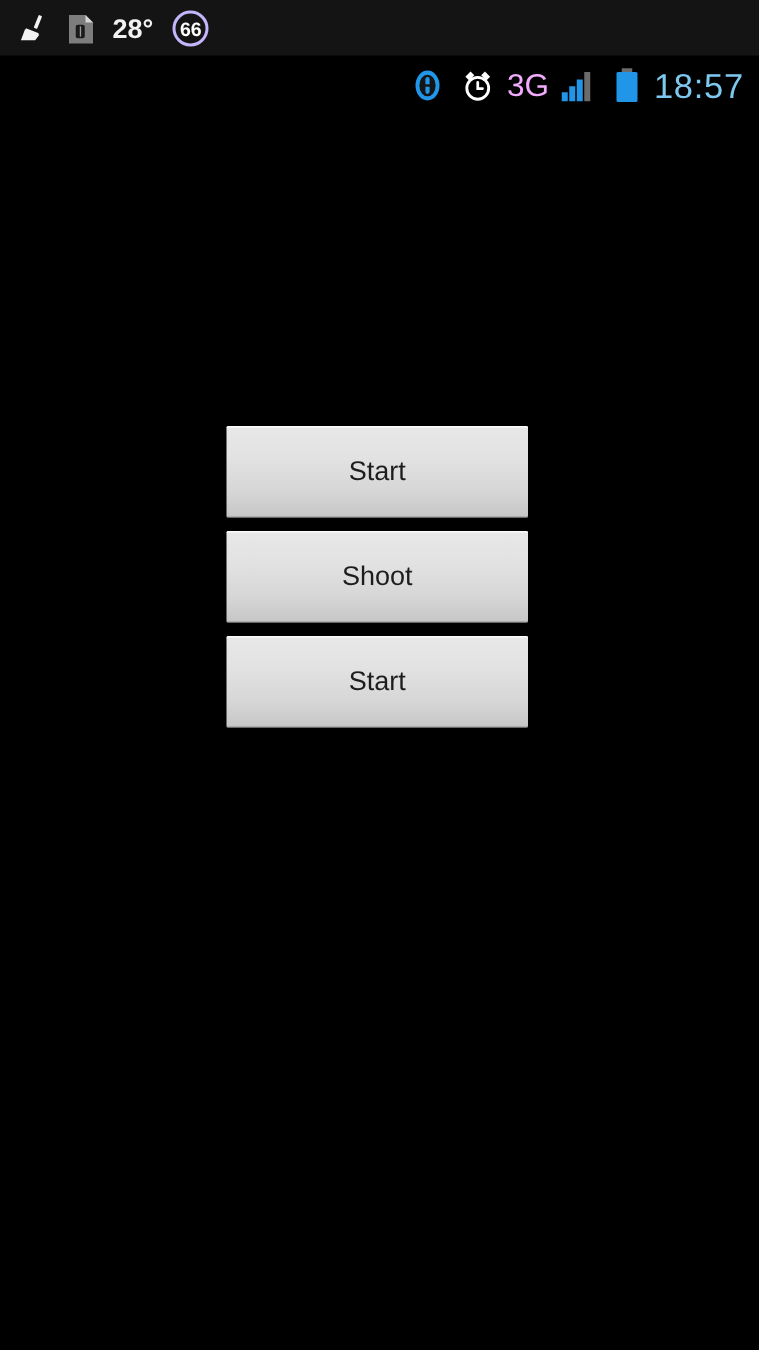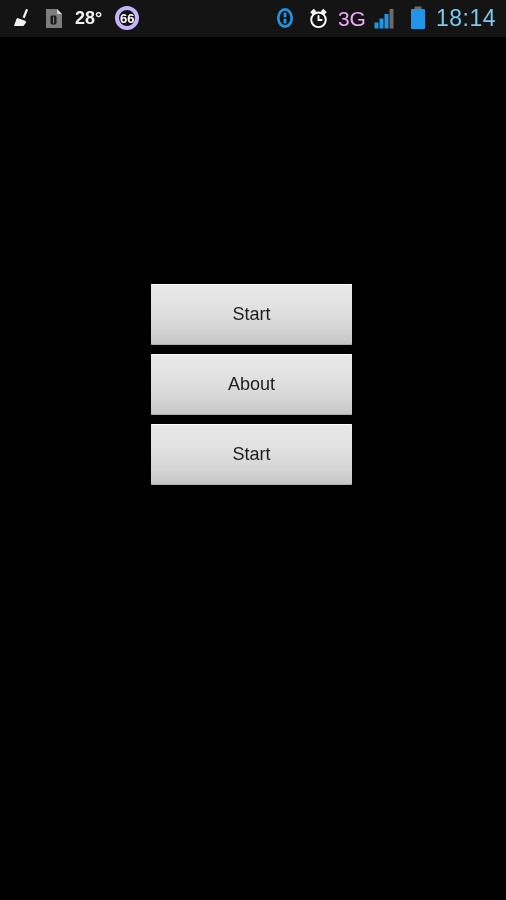--- a/index.html
+++ b/index.html
@@ -25,21 +25,22 @@
   
   #status-bar {
     position: absolute;
     left: 0; top: 0;
     width: 506px;
     height: 38px;
     background: #141414;
     border-bottom: 1px solid #000000;
     box-sizing: border-box;
     display: flex;
-    align-items: flex-end;
+    align-items: flex-start;
+    flex-direction: column;
   }
   #status-left {
     display: flex;
     align-items: center;
     height: 38px;
     padding-left: 11px;
   }
   #status-right {
     display: flex;
     align-items: center;
@@ -60,21 +61,21 @@
     font-weight: bold;
     letter-spacing: 0px;
     margin-left: 12px;
     line-height: 1;
   }
   .badge-66 {
     margin-left: 13px;
     width: 24px;
     height: 24px;
     border-radius: 50%;
-    border: 4px solid #c4b5fd;
+    border: 2px solid #c4b5fd;
     color: #ffffff;
     font-size: 13px;
     font-weight: bold;
     display: flex;
     align-items: center;
     justify-content: center;
     box-sizing: border-box;
     line-height: 1;
   }
 
@@ -218,26 +219,26 @@
         </svg>
       </span>
 
       <span class="sb-item icon-gap">
         <svg width="16" height="24" viewBox="0 0 16 24">
           <rect x="4.5" y="0.5" width="7" height="3" fill="#6b6b6b"></rect>
           <rect x="1" y="3" width="14" height="20" rx="1" fill="#2196e8"></rect>
         </svg>
       </span>
 
-      <span class="clock-text">18:14</span>
+      <span class="clock-text">18:57</span>
     </div>
   </div>
 
 
   <div id="content">
     <div id="button-stack">
       <button class="menu-button">Start</button>
-      <button class="menu-button">About</button>
+      <button class="menu-button">Shoot</button>
       <button class="menu-button">Start</button>
     </div>
   </div>
 
 </div>
 
 </body></html>

